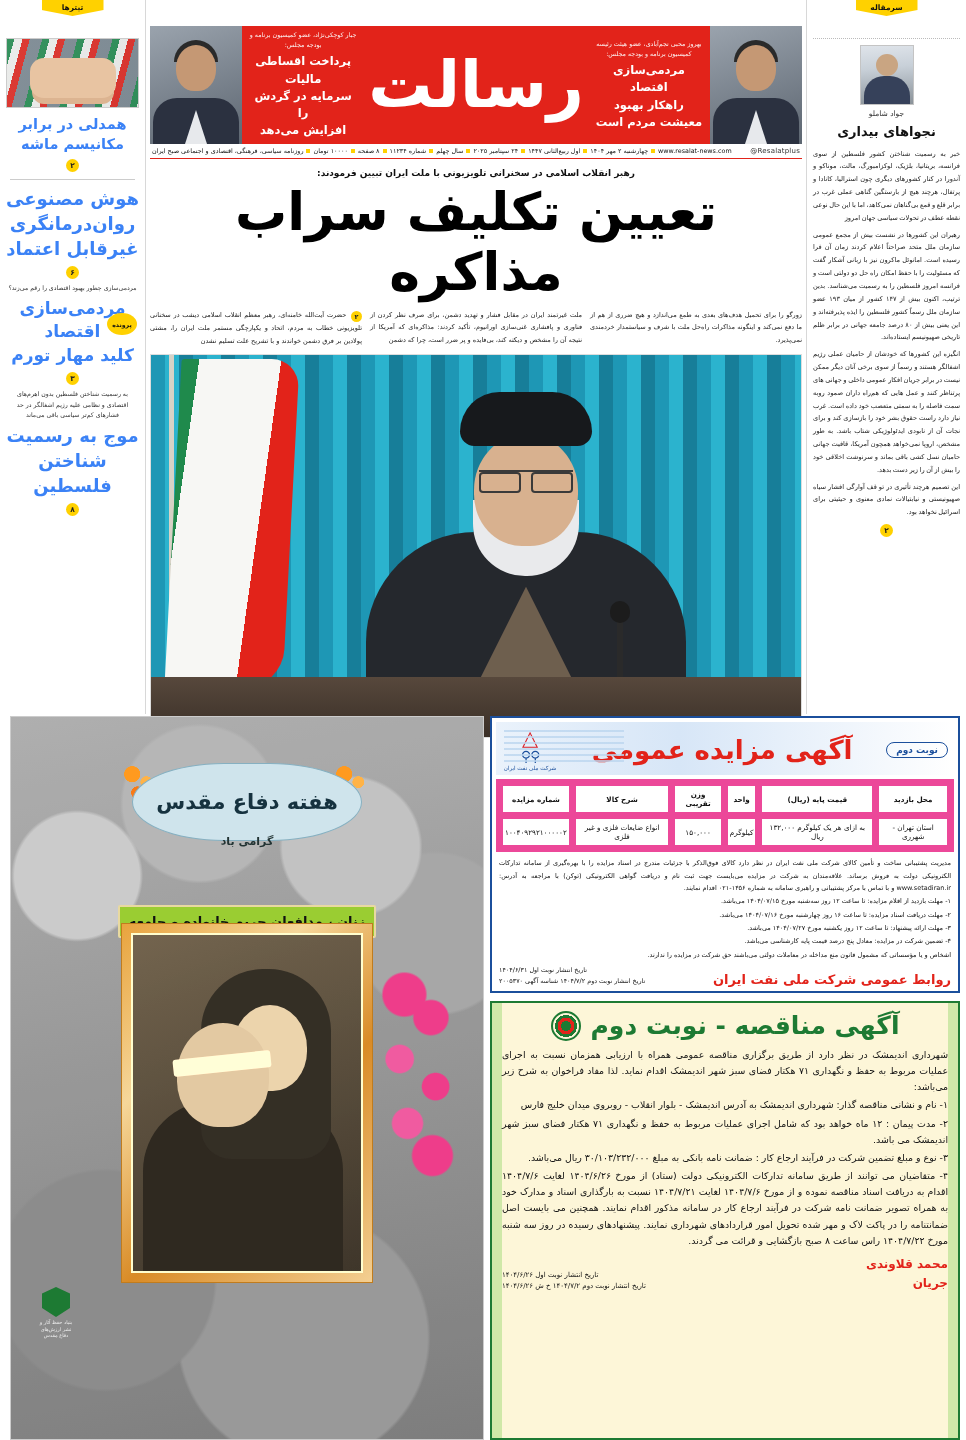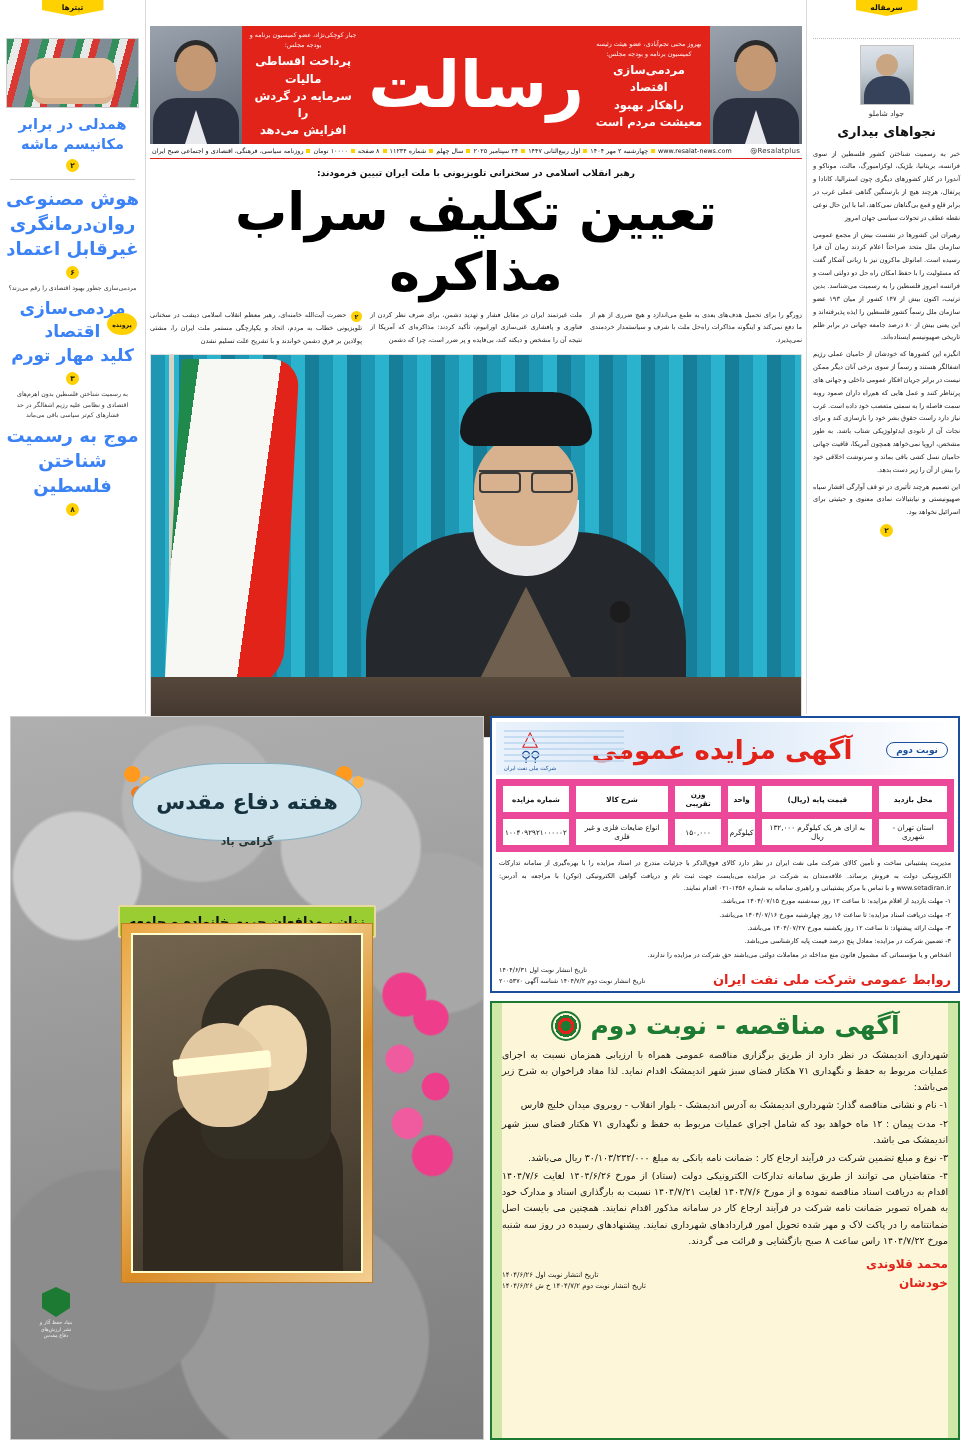--- a/index.html
+++ b/index.html
@@ -476,21 +476,21 @@
         <div class="tender-body">
           <p>شهرداری اندیمشک در نظر دارد از طریق برگزاری مناقصه عمومی همراه با ارزیابی همزمان نسبت به اجرای عملیات مربوط به حفظ و نگهداری ۷۱ هکتار فضای سبز شهر اندیمشک اقدام نماید. لذا مفاد فراخوان به شرح زیر می‌باشد:</p>
           <p>۱- نام و نشانی مناقصه گذار: شهرداری اندیمشک به آدرس اندیمشک - بلوار انقلاب - روبروی میدان خلیج فارس</p>
           <p>۲- مدت پیمان : ۱۲ ماه خواهد بود که شامل اجرای عملیات مربوط به حفظ و نگهداری ۷۱ هکتار فضای سبز شهر اندیمشک می باشد.</p>
           <p>۳- نوع و مبلغ تضمین شرکت در فرآیند ارجاع کار : ضمانت نامه بانکی به مبلغ ۳۰/۱۰۳/۲۳۲/۰۰۰ ریال می‌باشد.</p>
           <p>۴- متقاضیان می توانند از طریق سامانه تدارکات الکترونیکی دولت (ستاد) از مورخ ۱۴۰۴/۶/۲۶ لغایت ۱۴۰۴/۷/۶ اقدام به دریافت اسناد مناقصه نموده و از مورخ ۱۴۰۴/۷/۶ لغایت ۱۴۰۴/۷/۲۱ نسبت به بارگذاری اسناد و مدارک خود به همراه تصویر ضمانت نامه شرکت در فرآیند ارجاع کار در سامانه مذکور اقدام نمایند. همچنین می بایست اصل ضمانتنامه را در پاکت لاک و مهر شده تحویل امور قراردادهای شهرداری نمایند. پیشنهادهای رسیده در روز سه شنبه مورخ ۱۴۰۴/۷/۲۲ راس ساعت ۸ صبح بازگشایی و قرائت می گردند.</p>
         </div>
         <div class="tender-foot">
           <div class="tender-sign">
             <div>محمد قلاوندی</div>
-            <div>خودشان</div>
+            <div>جریان</div>
           </div>
           <div class="tender-dates">
             <div>تاریخ انتشار نوبت اول ۱۴۰۴/۶/۲۶</div>
             <div>تاریخ انتشار نوبت دوم ۱۴۰۴/۷/۲    خ ش ۱۴۰۴/۶/۲۶</div>
           </div>
         </div>
       </div>
     </div>
 
     <div class="poster">

